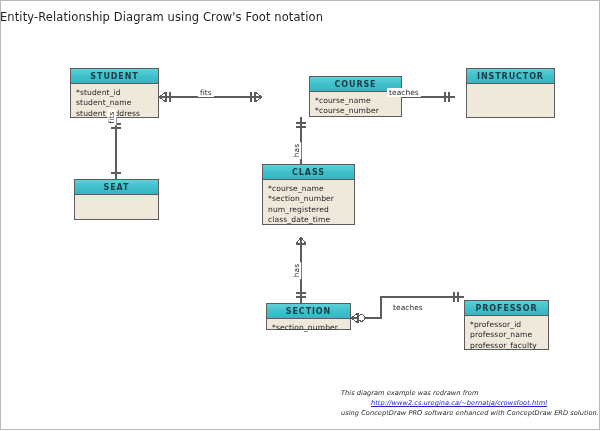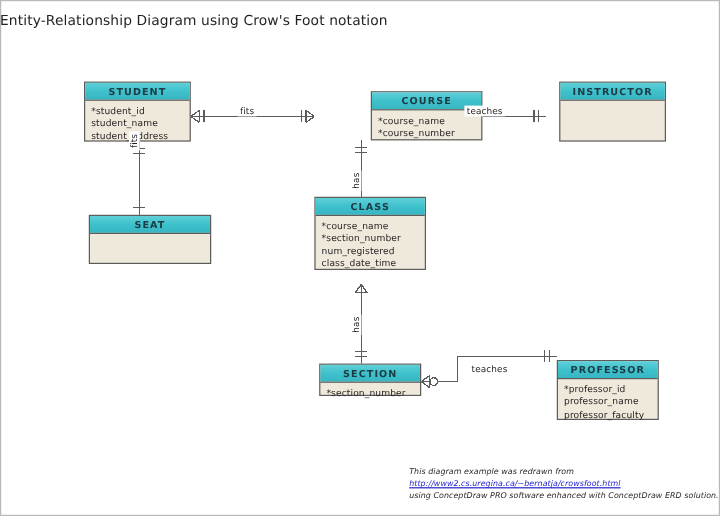--- a/index.html
+++ b/index.html
@@ -106,20 +106,21 @@
     letter-spacing: 0.05px;
   }
   #footer .flink {
     font-size: 6.6px;
     line-height: 10px;
     color: #2222cc;
     text-decoration: underline;
     white-space: nowrap;
     display: block;
     letter-spacing: 0.05px;
+    margin-left: 30px;
   }
 </style>
 </head>
 <body>
 
 <div class="frame"></div>
 
 <div id="title">Entity-Relationship Diagram using Crow's Foot notation</div>
 
 <svg id="canvas" viewBox="0 0 601 431" xmlns="http://www.w3.org/2000/svg">
@@ -214,21 +215,21 @@
   <div class="ebody">
     <div class="attr">*course_name</div>
     <div class="attr">*course_number</div>
   </div>
 </div>
 
 <div class="entity" style="left:466px; top:68px; width:89px; height:50px;">
   <div class="ehead">INSTRUCTOR</div>
 </div>
 
-<div class="entity" style="left:74px; top:179px; width:102px; height:41px;">
+<div class="entity" style="left:74px; top:179px; width:85px; height:41px;">
   <div class="ehead">SEAT</div>
 </div>
 
 <div class="entity" style="left:262px; top:164px; width:93px; height:61px;">
   <div class="ehead">CLASS</div>
   <div class="ebody">
     <div class="attr">*course_name</div>
     <div class="attr">*section_number</div>
     <div class="attr">num_registered</div>
     <div class="attr">class_date_time</div>

